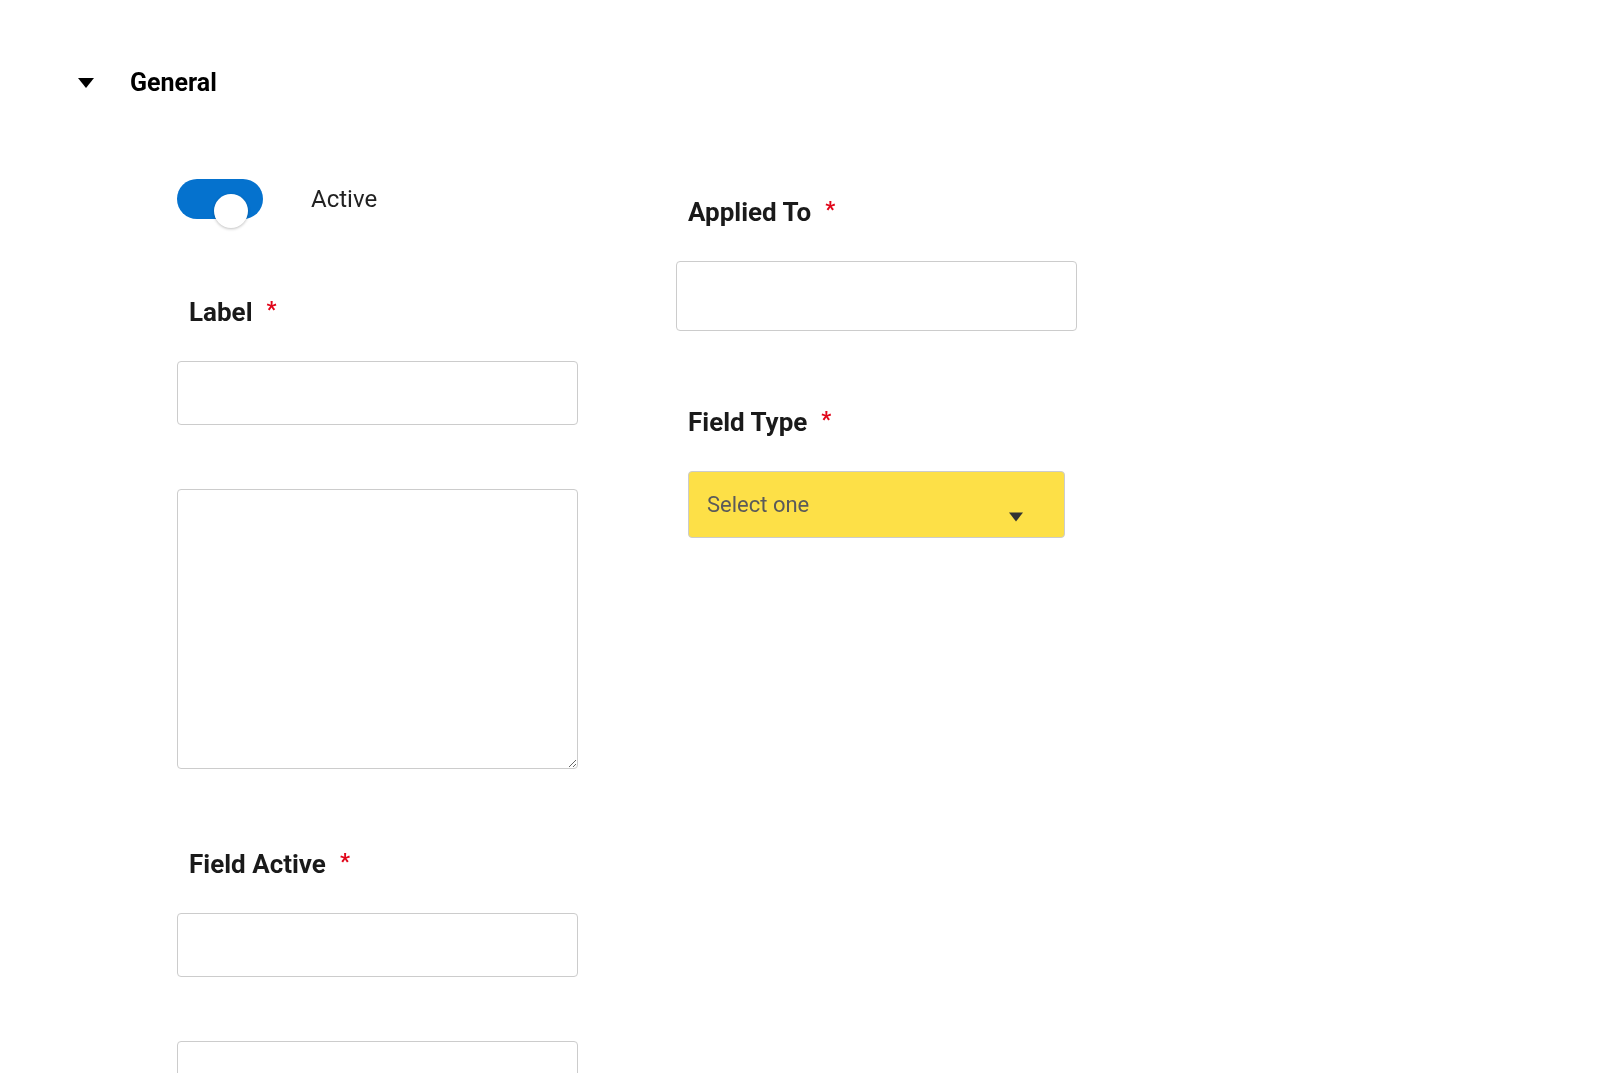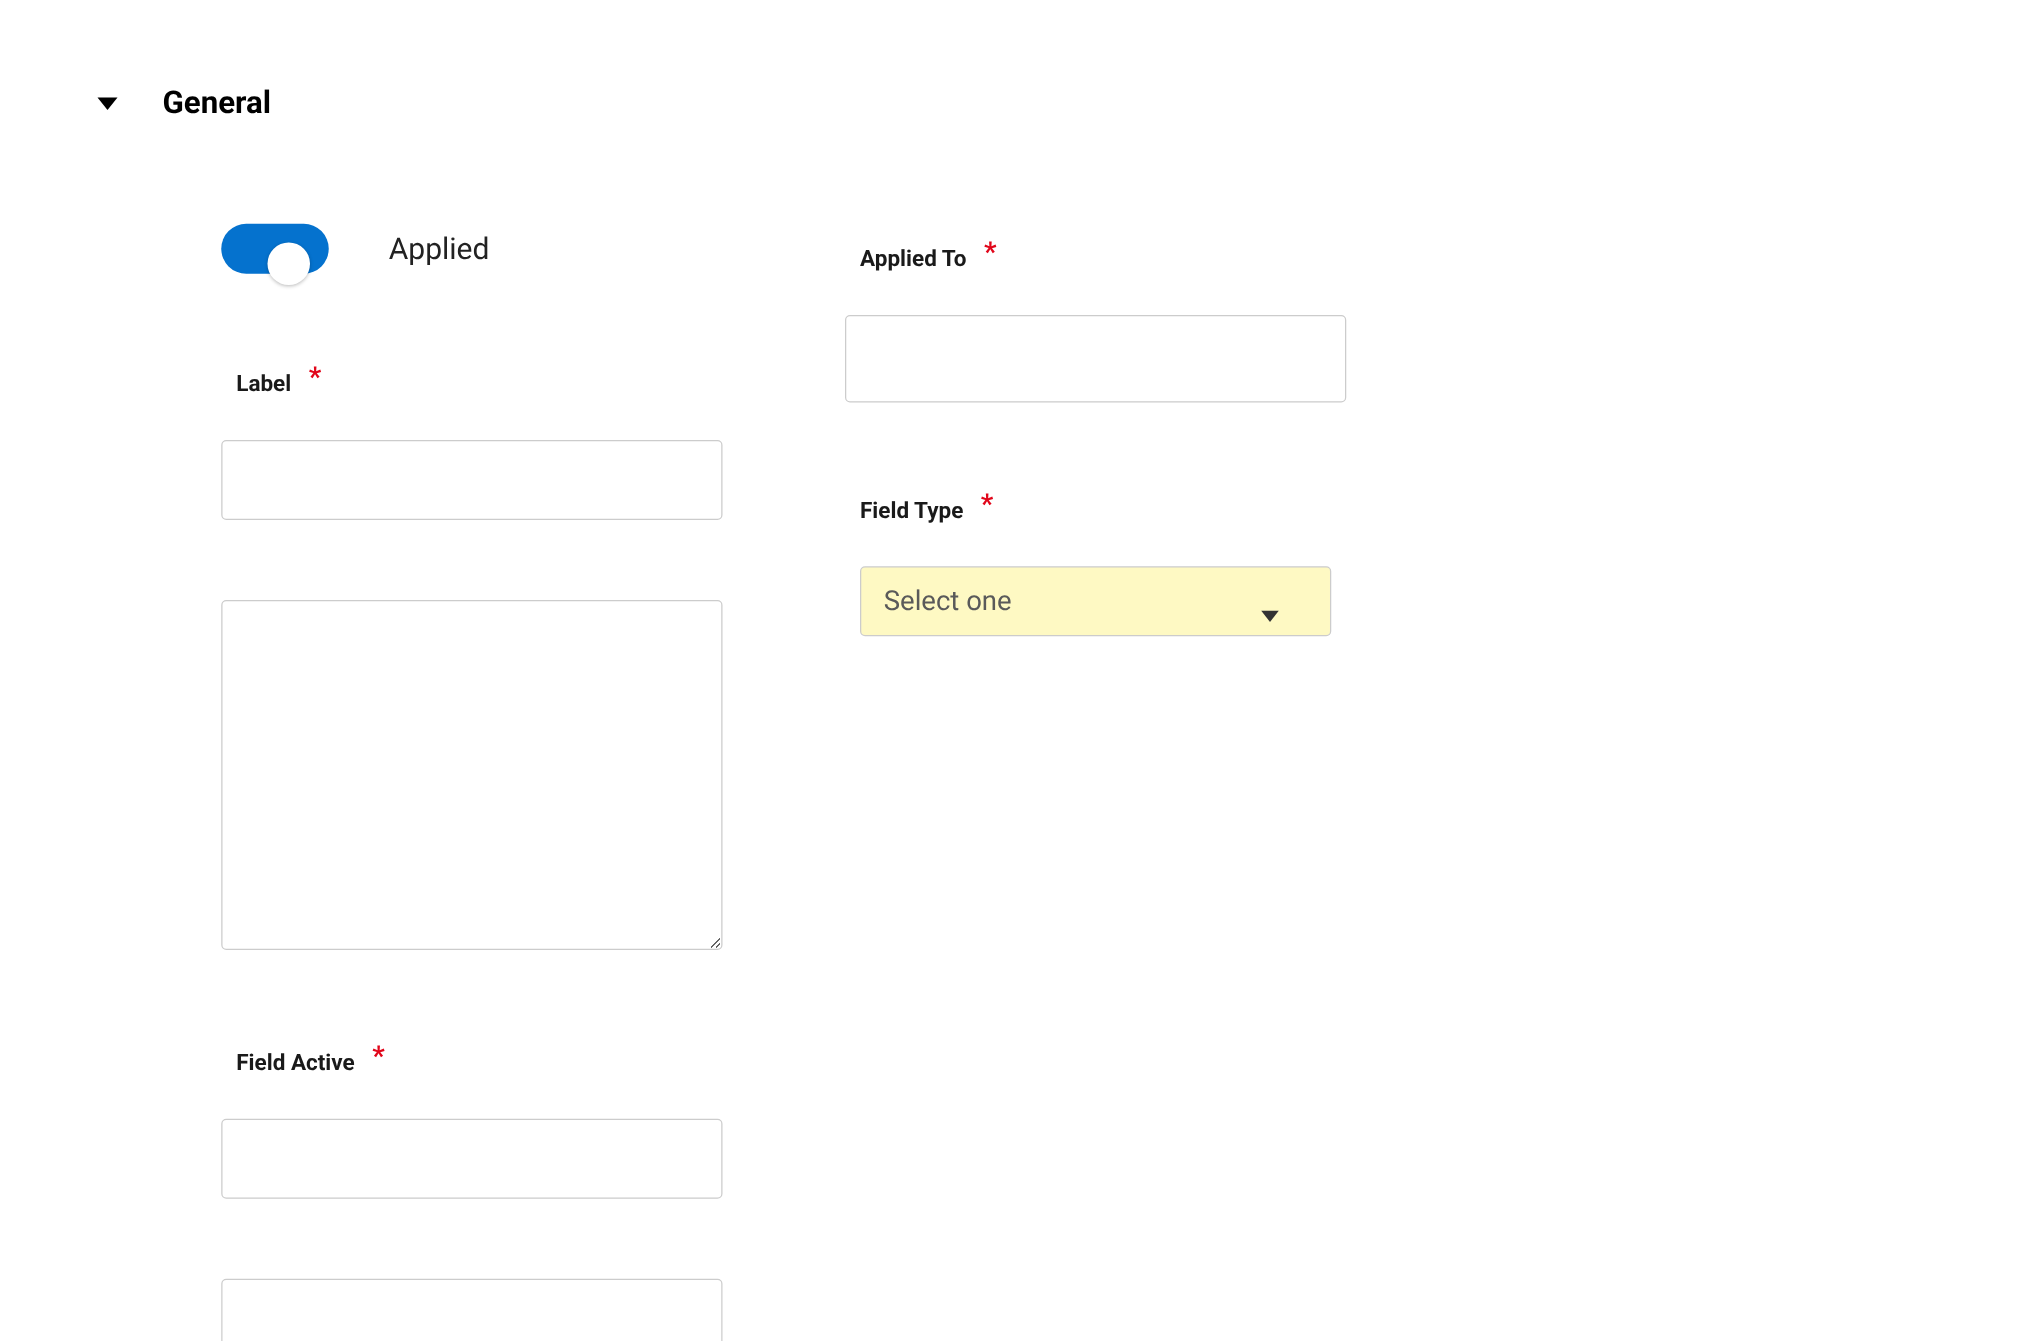--- a/index.html
+++ b/index.html
@@ -35,21 +35,21 @@
     }
     .col {
       width: 425px;
       display: flex;
       flex-direction: column;
     }
     .field-group {
       margin-bottom: 28px;
     }
     .field-label {
-      font-size: 18px;
+      font-size: 26px;
       font-weight: 700;
       color: #1a1a1a;
       display: inline-block;
       margin-bottom: 10px;
     }
     .required {
       color: #e1061a;
       font-weight: 700;
       font-size: 22px;
       margin-left: 2px;
@@ -72,26 +72,26 @@
     .box-input {
       height: 70px;
       padding: 8px 14px;
     }
     .textarea-input {
       height: 280px;
       padding: 10px 14px;
       resize: both;
     }
     .select-input {
-      height: 56px;
+      height: 67px;
       padding: 0 40px 0 18px;
       color: #5a5a5a;
       appearance: none;
       -webkit-appearance: none;
-      background: #fef9c3;
+      background: #fde047;
       position: relative;
     }
     .select-wrap {
       position: relative;
     }
     .select-wrap .chev {
       position: absolute;
       right: 18px;
       top: 50%;
       transform: translateY(-50%);
@@ -143,21 +143,21 @@
 </div>
 
 <div class="columns">
 
   <div class="col">
 
     <div class="toggle-row">
       <div class="toggle">
         <div class="knob"></div>
       </div>
-      <span class="toggle-label">Applied</span>
+      <span class="toggle-label">Active</span>
     </div>
 
     <div class="field-group">
       <div>
         <span class="field-label">Label</span><span class="required">*</span>
       </div>
       <input type="text" class="text-input" value="" style="">
     </div>
 
     <div class="field-group">

